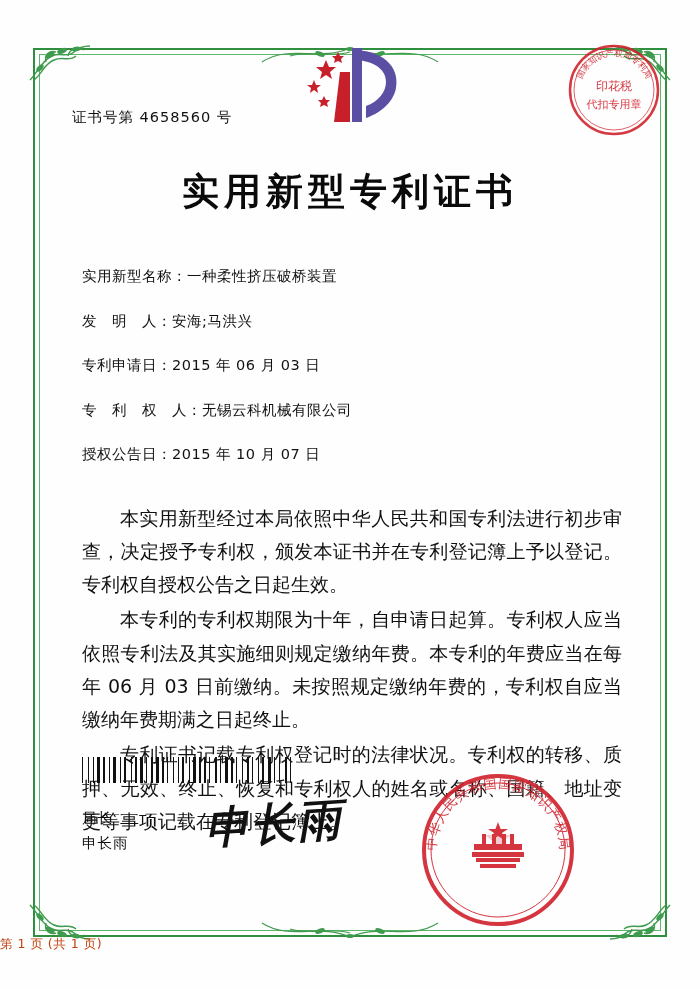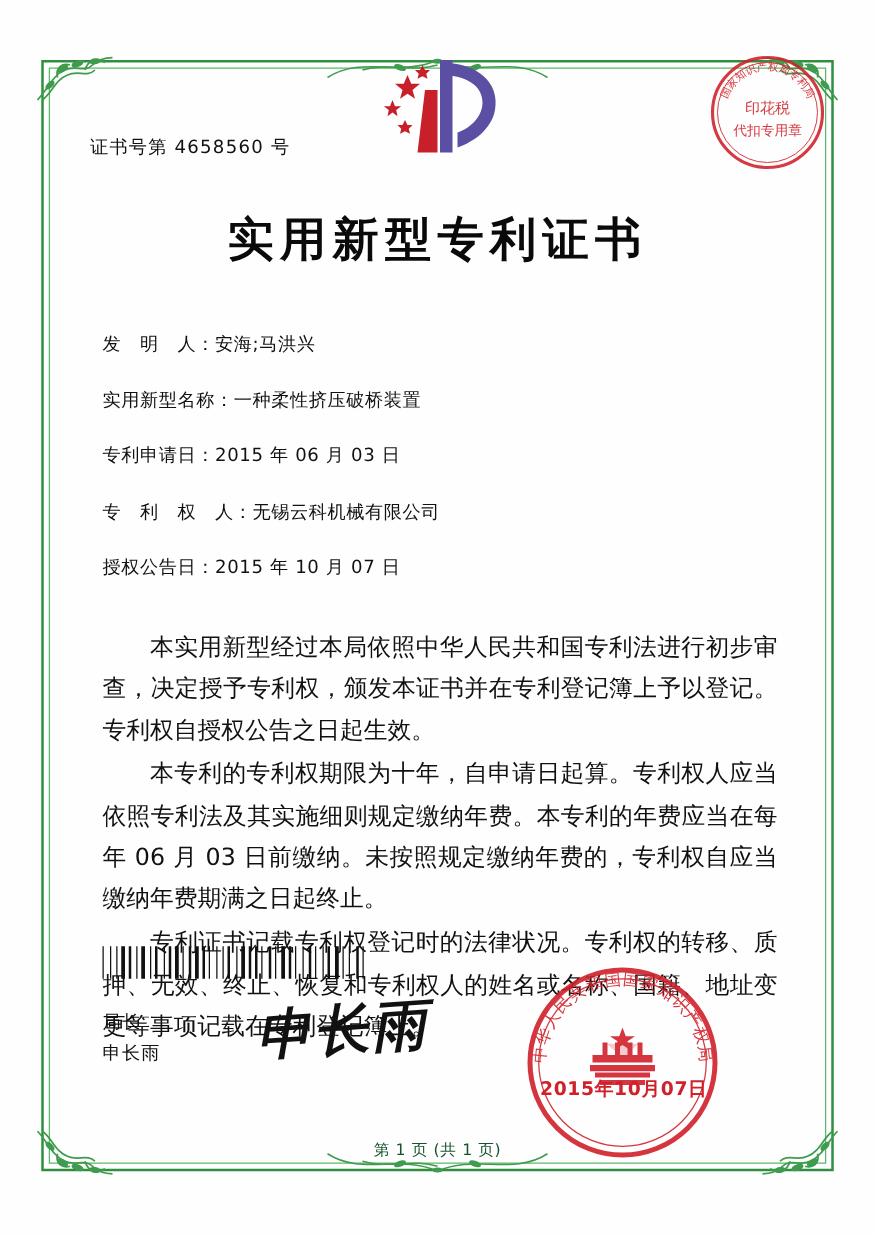--- a/index.html
+++ b/index.html
@@ -191,24 +191,24 @@
     color: #d0202a;
     font-size: 15px;
     font-weight: bold;
     letter-spacing: 0.5px;
   }
 
   .footer {
     position: absolute;
     left: 0;
     right: 0;
-    top: 912px;
-    text-align: center;
+    top: 936px;
+    text-align: left;
     font-size: 12.5px;
-    color: #14532d;
+    color: #c2410c;
     letter-spacing: 0.5px;
   }
 </style>
 </head>
 <body>
 
 <div class="page">
 
   <div class="border-frame"></div>
 
@@ -333,26 +333,26 @@
     </svg>
   </div>
 
   <div class="content">
     <div class="cert-no">证书号第 4658560 号</div>
 
     <div class="title">实用新型专利证书</div>
 
     <div class="fields">
       <div class="field-row">
+        <span class="field-label">实用新型名称：</span>
+        <span class="field-value">一种柔性挤压破桥装置</span>
+      </div>
+      <div class="field-row">
         <span class="field-label">发　明　人：</span>
         <span class="field-value">安海;马洪兴</span>
-      </div>
-      <div class="field-row">
-        <span class="field-label">实用新型名称：</span>
-        <span class="field-value">一种柔性挤压破桥装置</span>
       </div>
       <div class="field-row">
         <span class="field-label">专利申请日：</span>
         <span class="field-value">2015 年 06 月 03 日</span>
       </div>
       <div class="field-row">
         <span class="field-label">专　利　权　人：</span>
         <span class="field-value">无锡云科机械有限公司</span>
       </div>
       <div class="field-row">
@@ -478,16 +478,15 @@
             <rect x="-16" y="-22" width="4" height="10"></rect>
             <rect x="-6" y="-22" width="4" height="10"></rect>
             <rect x="4" y="-22" width="4" height="10"></rect>
             <rect x="12" y="-22" width="4" height="10"></rect>
           </g>
           <polygon points="0,-34 2.6,-27 10,-27 4,-23 6.3,-16 0,-20 -6.3,-16 -4,-23 -10,-27 -2.6,-27" fill="#d0202a"></polygon>
         </g>
       </g>
     </svg>
   </div>
-  <div class="seal-date">2015年10月07日</div>
 
   <div class="footer">第 1 页 (共 1 页)</div>
 </div>
 
 </body></html>

